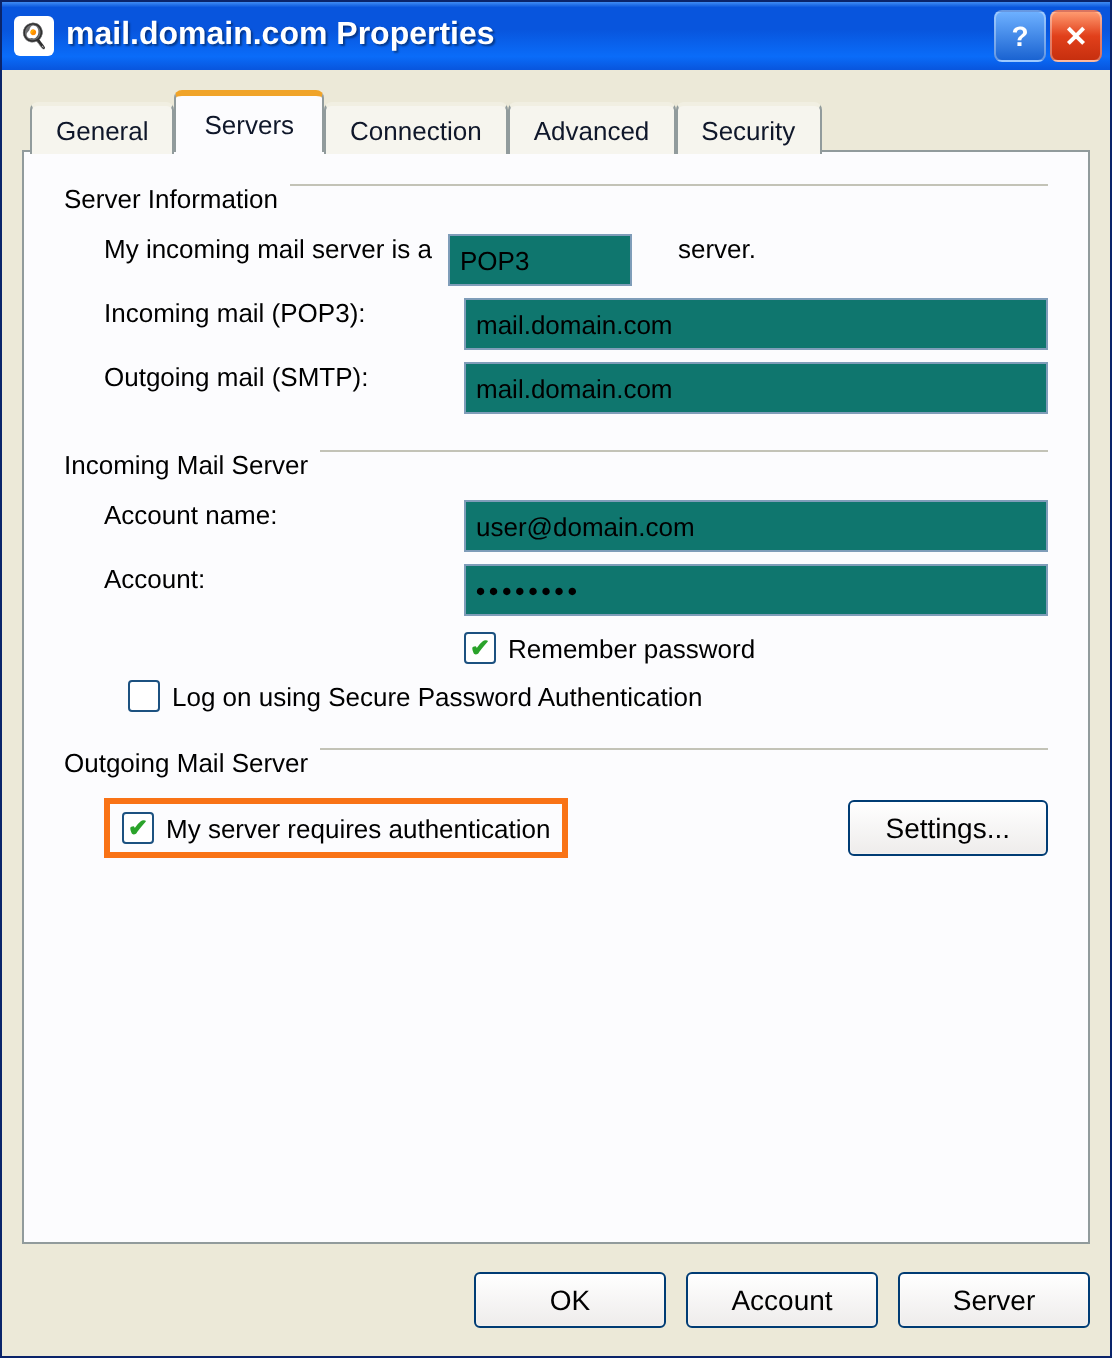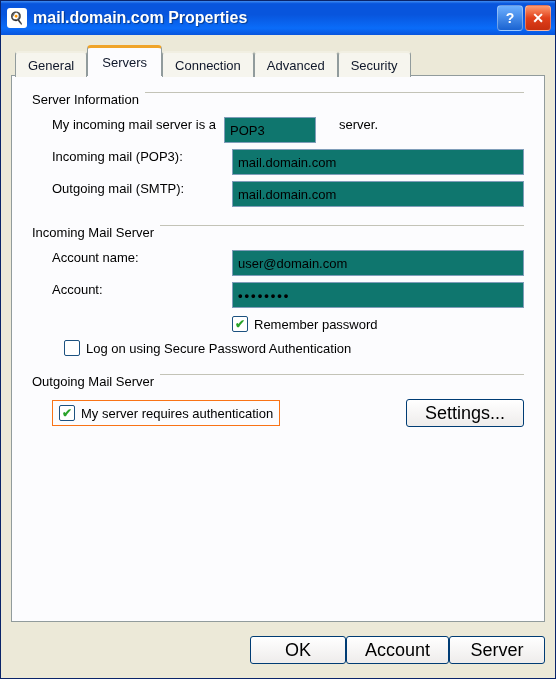--- a/index.html
+++ b/index.html
@@ -165,49 +165,50 @@
   }
   .xp-check.checked::after {
     content: "✔";
     color: #2aa32a;
     font-size: 12px;
     line-height: 12px;
     font-weight: bold;
   }
 
   .highlight-red {
-    border: 1px solid #f97316;
+    border: 3px solid #f97316;
     padding: 4px 6px;
     display: inline-flex;
     align-items: center;
   }
 
   .settings-row {
     display: flex;
     align-items: center;
     justify-content: space-between;
     margin: 4px 0 4px 20px;
   }
 
   button.xp {
     font-family: Tahoma, sans-serif;
-    font-size: 18px;
+    font-size: 14px;
     background: linear-gradient(to bottom,#ffffff,#eeeceb);
     border: 1px solid #003c74;
     border-radius: 3px;
     padding: 3px 18px;
     min-width: 96px;
     height: 28px;
     cursor: pointer;
     box-shadow: inset 0 0 1px #fff;
   }
 
   .buttonbar {
     display: flex;
     justify-content: flex-end;
+    gap: 10px;
     padding: 14px 10px 14px 10px;
   }
 </style>
 </head>
 <body>
 
 <div class="window">
 
   <div class="titlebar">
     <div class="app-icon">

